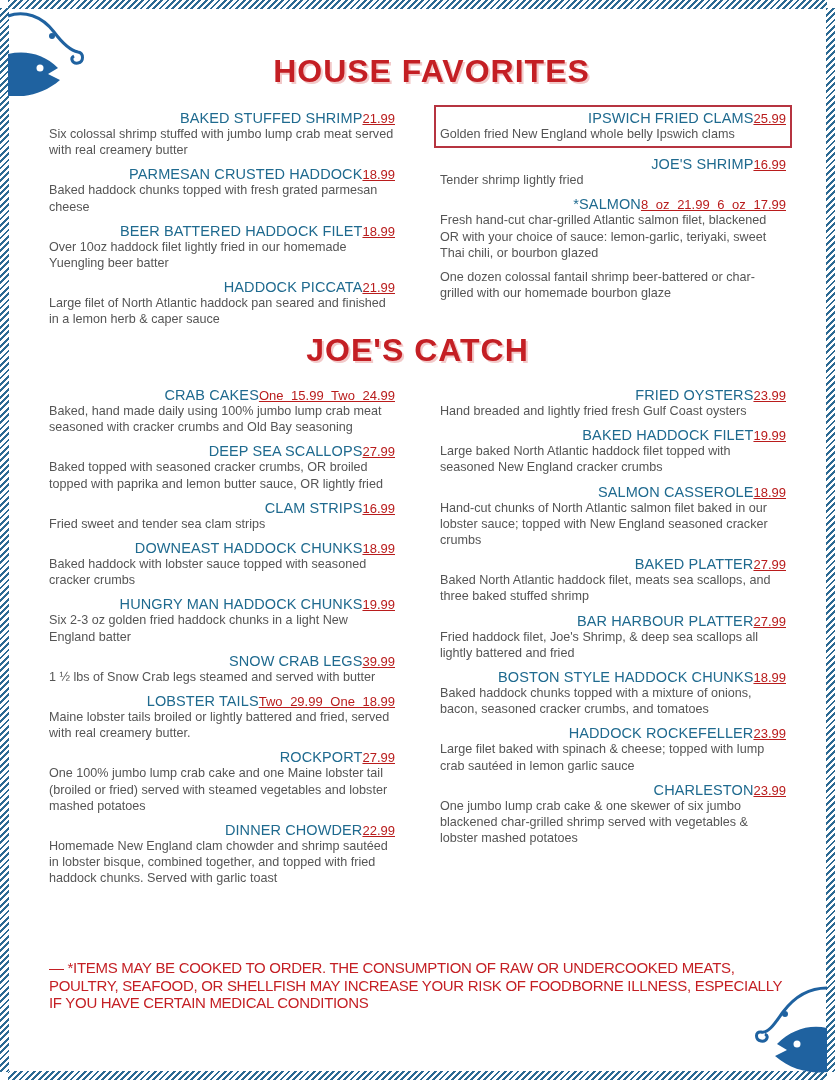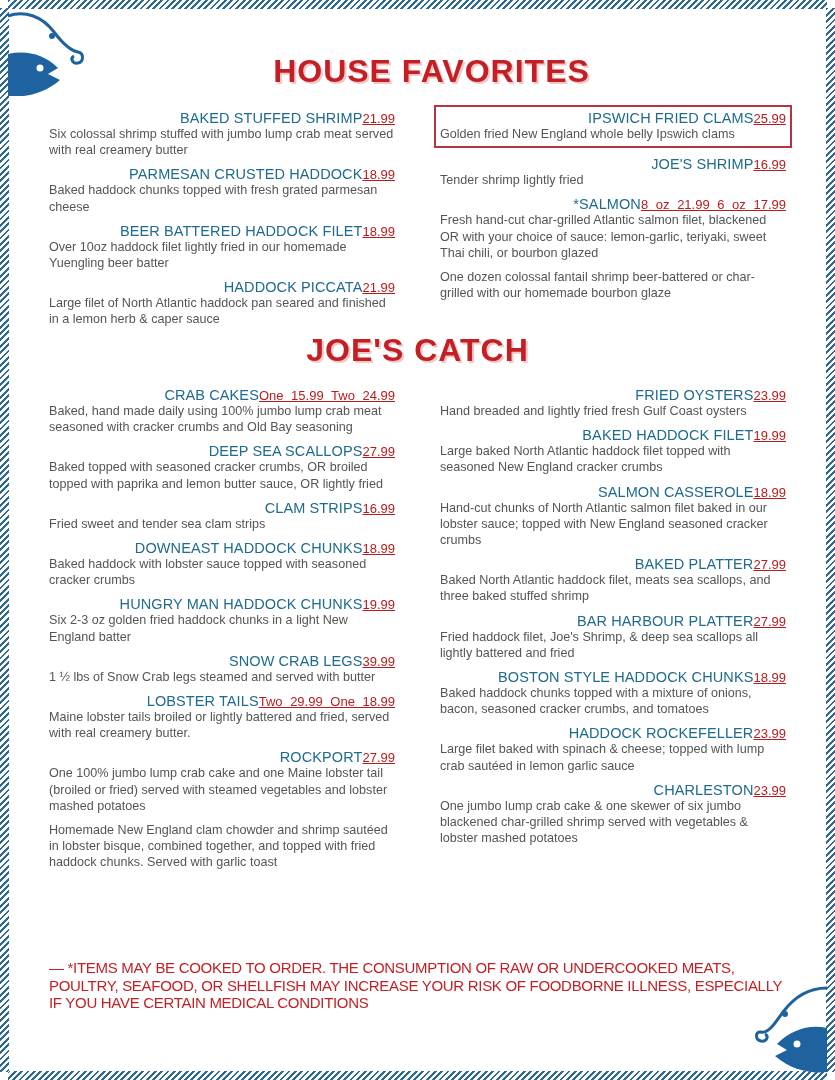--- a/index.html
+++ b/index.html
@@ -172,20 +172,24 @@
     <div class="item-desc">Maine lobster tails broiled or lightly battered and fried, served with real creamery butter.</div>
   </div>
   <div class="item">
     <div class="item-head">
         <span class="item-name">ROCKPORT</span>
         <span class="item-price">27.99</span>
       </div>
     <div class="item-desc">One 100% jumbo lump crab cake and one Maine lobster tail (broiled or fried) served with steamed vegetables and lobster mashed potatoes</div>
   </div>
   <div class="item">
+    <div class="item-head">
+        <span class="item-name">DINNER CHOWDER</span>
+        <span class="item-price">22.99</span>
+      </div>
     <div class="item-desc">Homemade New England clam chowder and shrimp sautéed in lobster bisque, combined together, and topped with fried haddock chunks. Served with garlic toast</div>
   </div>
 </div>
 
 <div class="col" style="left:440px; top:387px;">
   <div class="item">
     <div class="item-head">
         <span class="item-name">FRIED OYSTERS</span>
         <span class="item-price">23.99</span>
       </div>

